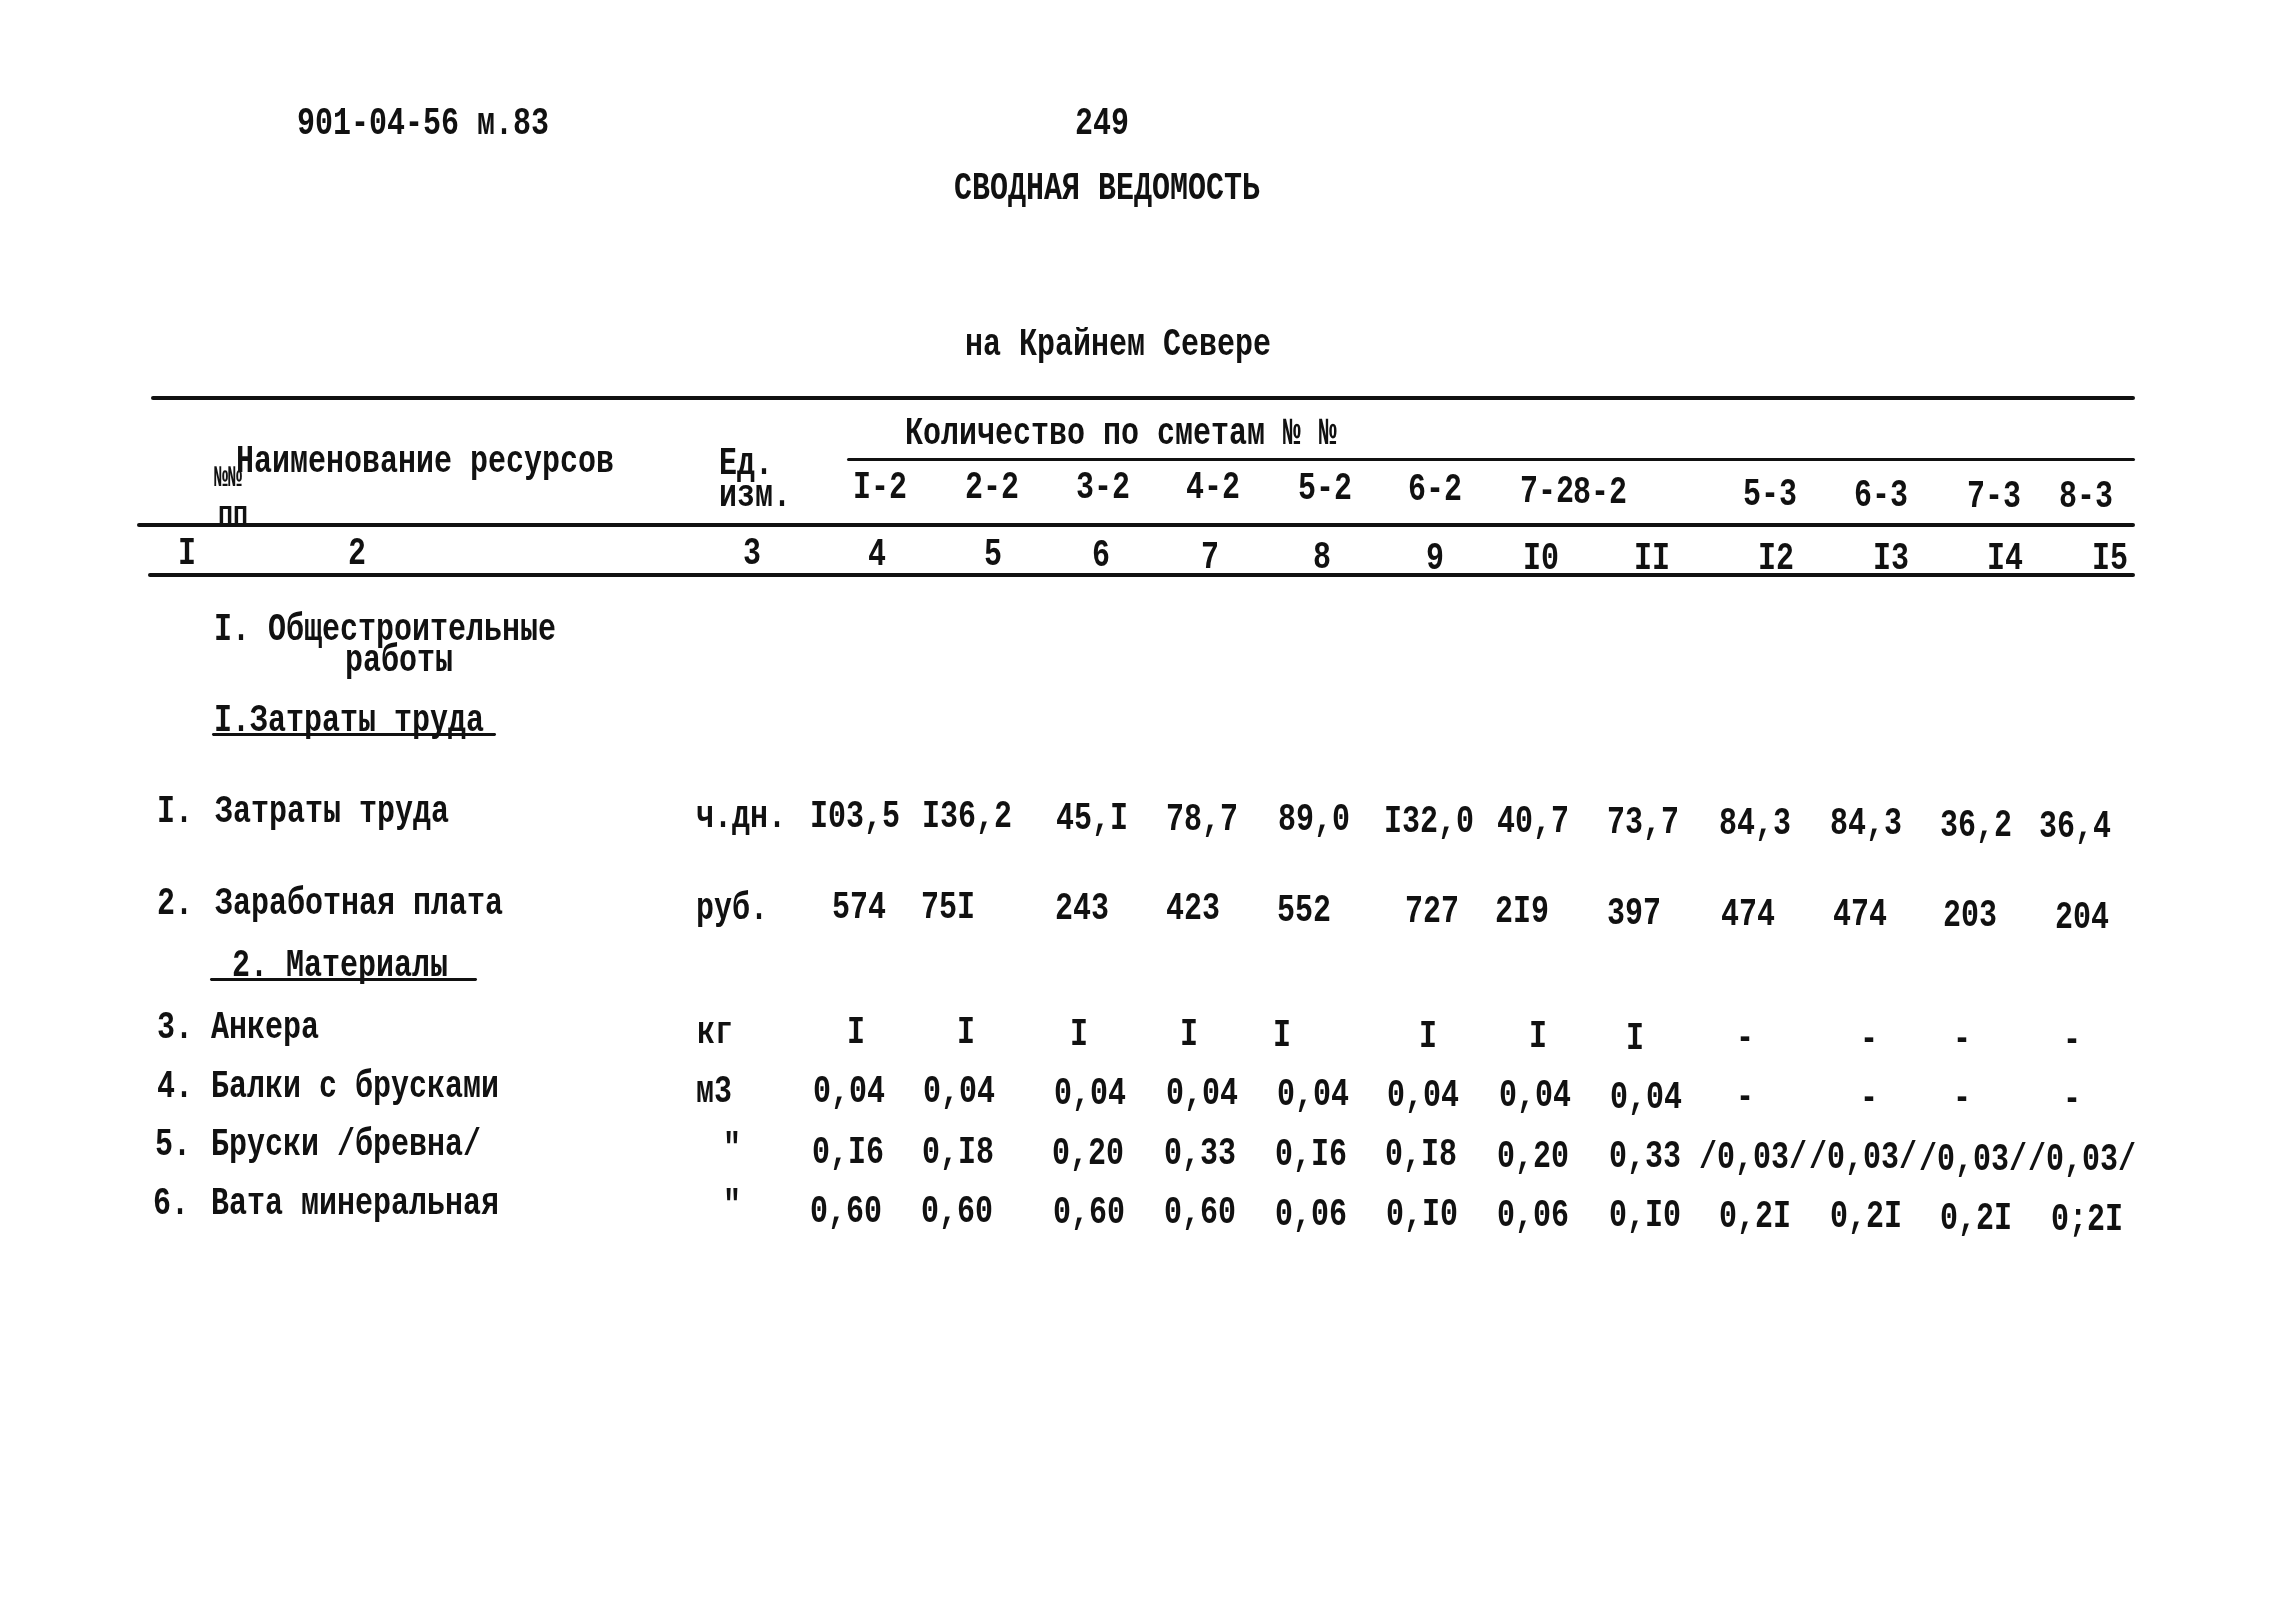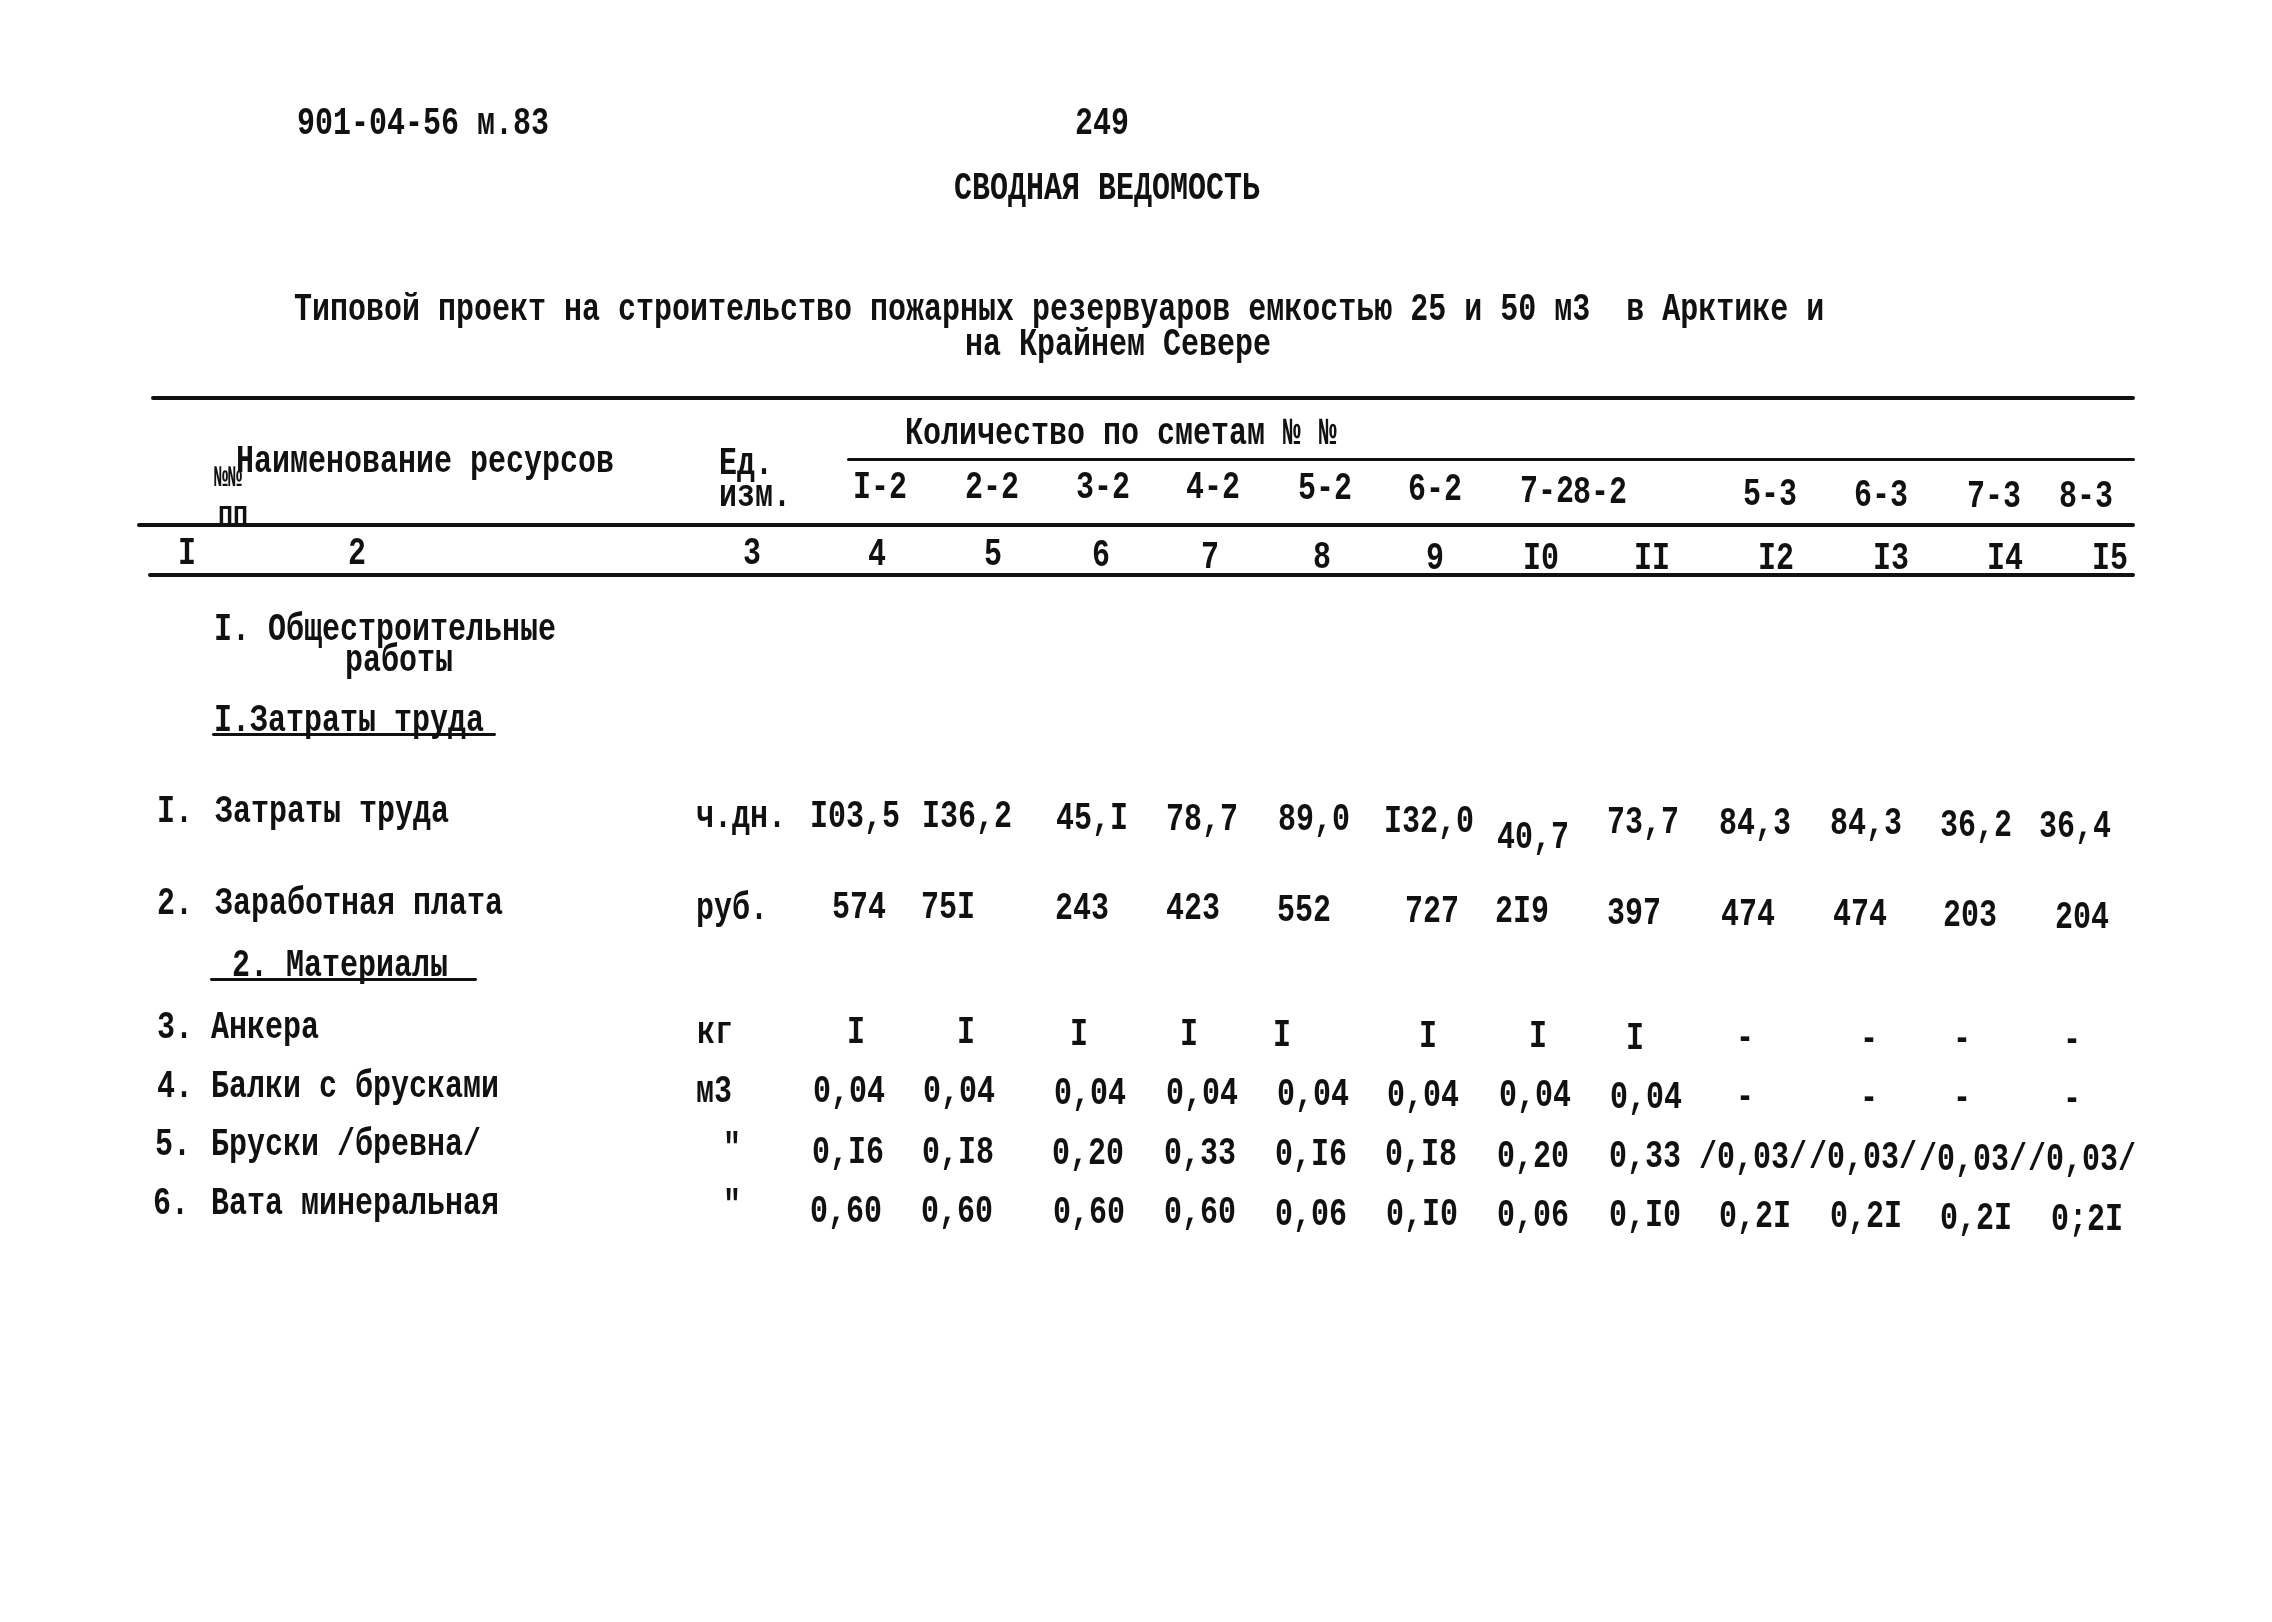--- a/index.html
+++ b/index.html
@@ -19,21 +19,20 @@
   .cell { position: absolute; white-space: pre; line-height: 1; transform: translateX(-50%); text-align: center; }
 </style>
 </head>
 <body>
 
 <div class="page">
 
   <div class="abs" style="left:297px; top:109px;"><span class="tall">901-04-56 м.83</span></div>
   <div class="abs" style="left:1075px; top:109px;"><span class="tall">249</span></div>
   <div class="abs center" style="left:1107px; top:174px;"><span class="tall">СВОДНАЯ ВЕДОМОСТЬ</span></div>
-  <div class="abs" style="left:294px; top:295px;"><span class="tall">Типовой проект на строительство пожарных резервуаров емкостью 25 и 50 м3  в Арктике и</span></div>
   <div class="abs" style="left:965px; top:330px;"><span class="tall">на Крайнем Севере</span></div>
 
   <div class="rule" style="left:151px; top:396px; width:1984px;"></div>
   <div class="rule" style="left:847px; top:458px; width:1288px; height:3.4px;"></div>
   <div class="rule" style="left:137px; top:523px; width:1998px;"></div>
   <div class="rule" style="left:148px; top:573px; width:1987px;"></div>
 
   <div class="abs" style="left:158px; top:445px; font-size:23.4px;">
     <span class="tall">№№</span>
   </div>
@@ -81,21 +80,21 @@
 
   <div class="abs" style="left:157px; top:797px;"><span class="tall">I.</span></div>
   <div class="abs" style="left:215px; top:797px;"><span class="tall">Затраты труда</span></div>
   <div class="abs" style="left:696px; top:802px;"><span class="tall">ч.дн.</span></div>
   <div class="cell" style="left:855px; top:802px;"><span class="tall">I03,5</span></div>
   <div class="cell" style="left:967px; top:802px;"><span class="tall">I36,2</span></div>
   <div class="cell" style="left:1092px; top:804px;"><span class="tall">45,I</span></div>
   <div class="cell" style="left:1202px; top:805px;"><span class="tall">78,7</span></div>
   <div class="cell" style="left:1314px; top:805px;"><span class="tall">89,0</span></div>
   <div class="cell" style="left:1429px; top:807px;"><span class="tall">I32,0</span></div>
-  <div class="cell" style="left:1533px; top:807px;margin-top:16px;"><span class="tall">40,7</span></div>
+  <div class="cell" style="left:1533px; top:807px;"><span class="tall">40,7</span></div>
   <div class="cell" style="left:1643px; top:808px;"><span class="tall">73,7</span></div>
   <div class="cell" style="left:1755px; top:809px;"><span class="tall">84,3</span></div>
   <div class="cell" style="left:1866px; top:809px;"><span class="tall">84,3</span></div>
   <div class="cell" style="left:1976px; top:811px;"><span class="tall">36,2</span></div>
   <div class="cell" style="left:2075px; top:812px;"><span class="tall">36,4</span></div>
 
   <div class="abs" style="left:157px; top:889px;"><span class="tall">2.</span></div>
   <div class="abs" style="left:215px; top:889px;"><span class="tall">Заработная плата</span></div>
   <div class="abs" style="left:696px; top:855px;margin-top:39px;"><span class="tall">руб.</span></div>
   <div class="cell" style="left:859px; top:893px;"><span class="tall">574</span></div>

